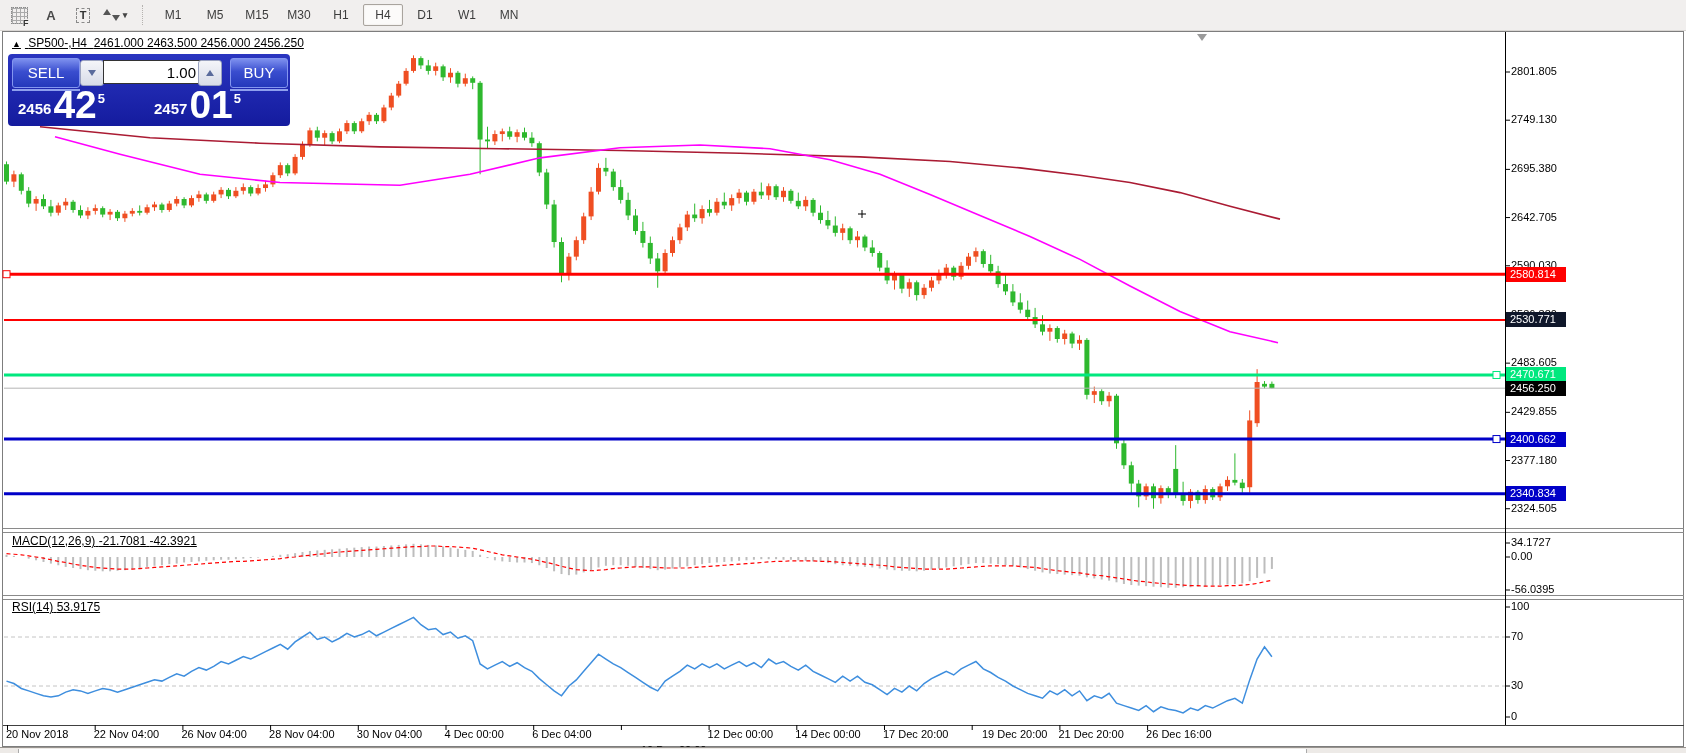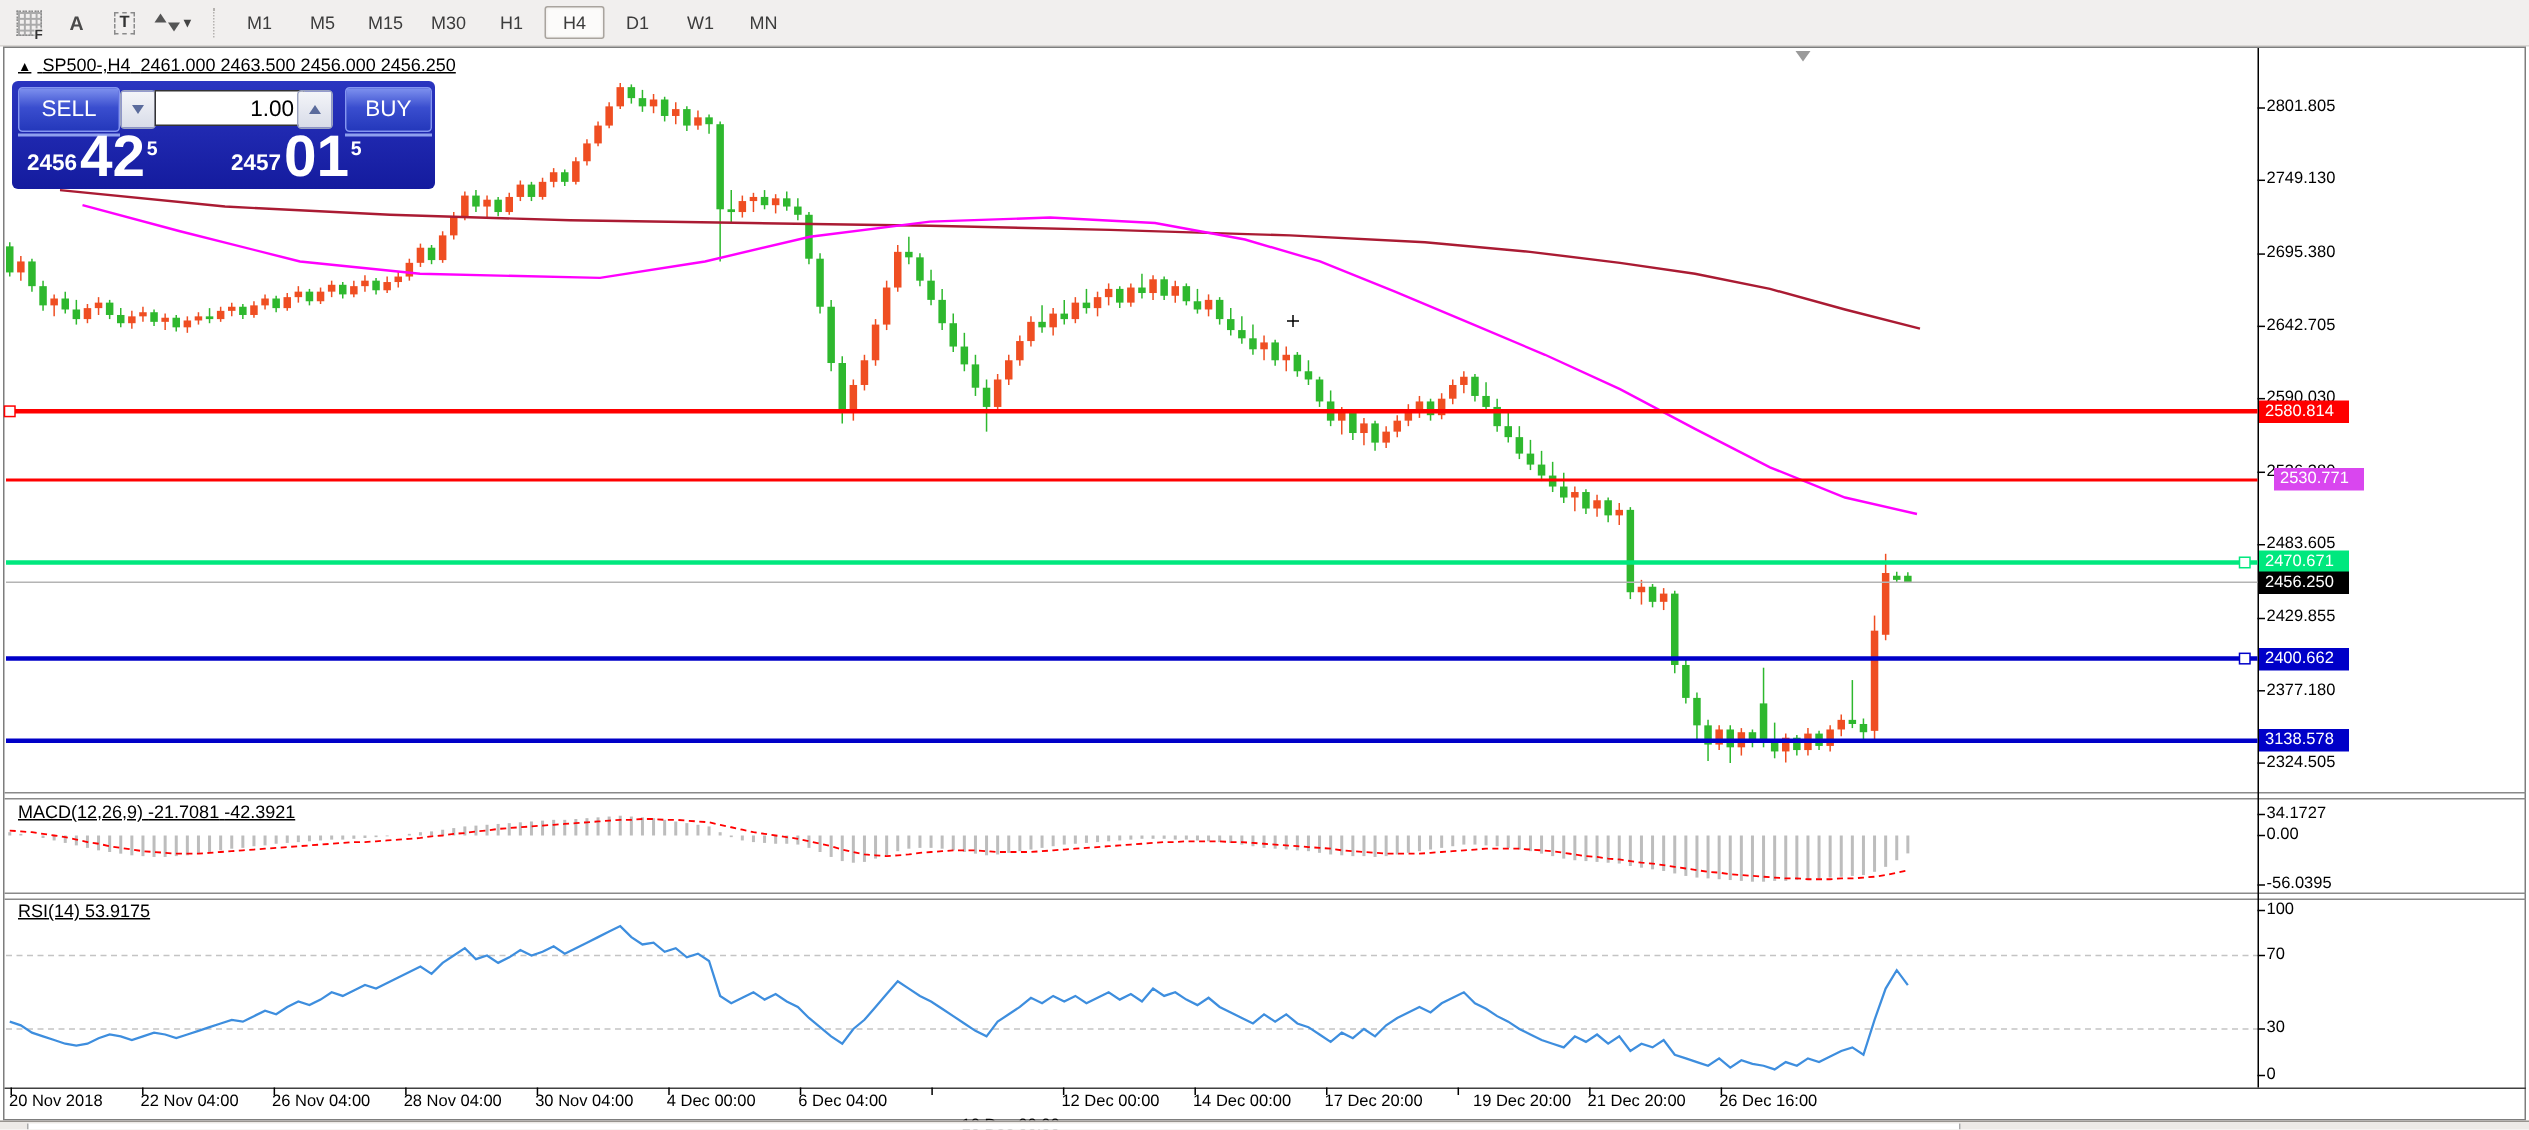--- a/index.html
+++ b/index.html
@@ -717,24 +717,24 @@
       <div class="pal" style="top: 453.532px;">2377.180</div>
       <div class="pal" style="top: 501.729px;">2324.505</div>
       <div class="pal" style="top: 536px;">34.1727</div>
       <div class="pal" style="top: 550px;">0.00</div>
       <div class="pal" style="top: 583px;">-56.0395</div>
       <div class="pal" style="top: 600px;">100</div>
       <div class="pal" style="top: 630px;">70</div>
       <div class="pal" style="top: 679px;">30</div>
       <div class="pal" style="top: 710px;">0</div>
       <div class="badge" style="top: 266.707px; background: rgb(255, 0, 0);">2580.814</div>
-      <div class="badge" style="top: 312.496px; background: #d946ef; margin-left: 10px;">2530.771</div>
+      <div class="badge" style="top: 312.496px; background: #0f172a;">2530.771</div>
       <div class="badge" style="top: 367.488px; background: rgb(0, 232, 126);">2470.671</div>
       <div class="badge" style="top: 431.546px; background: rgb(0, 0, 200);">2400.662</div>
-      <div class="badge" style="top: 486.288px; background: rgb(0, 0, 200);">3138.578</div>
+      <div class="badge" style="top: 486.288px; background: rgb(0, 0, 200);">2340.834</div>
       <div class="badge" style="top: 380.683px; background: rgb(0, 0, 0);">2456.250</div>
     </div>
   <div id="time-axis">
       <div class="tlab" style="left: 6px;">20 Nov 2018</div>
       <div class="tlab" style="left: 93.7px;">22 Nov 04:00</div>
       <div class="tlab" style="left: 181.4px;">26 Nov 04:00</div>
       <div class="tlab" style="left: 269.1px;">28 Nov 04:00</div>
       <div class="tlab" style="left: 356.8px;">30 Nov 04:00</div>
       <div class="tlab" style="left: 444.5px;">4 Dec 00:00</div>
       <div class="tlab" style="left: 532.2px;">6 Dec 04:00</div>

